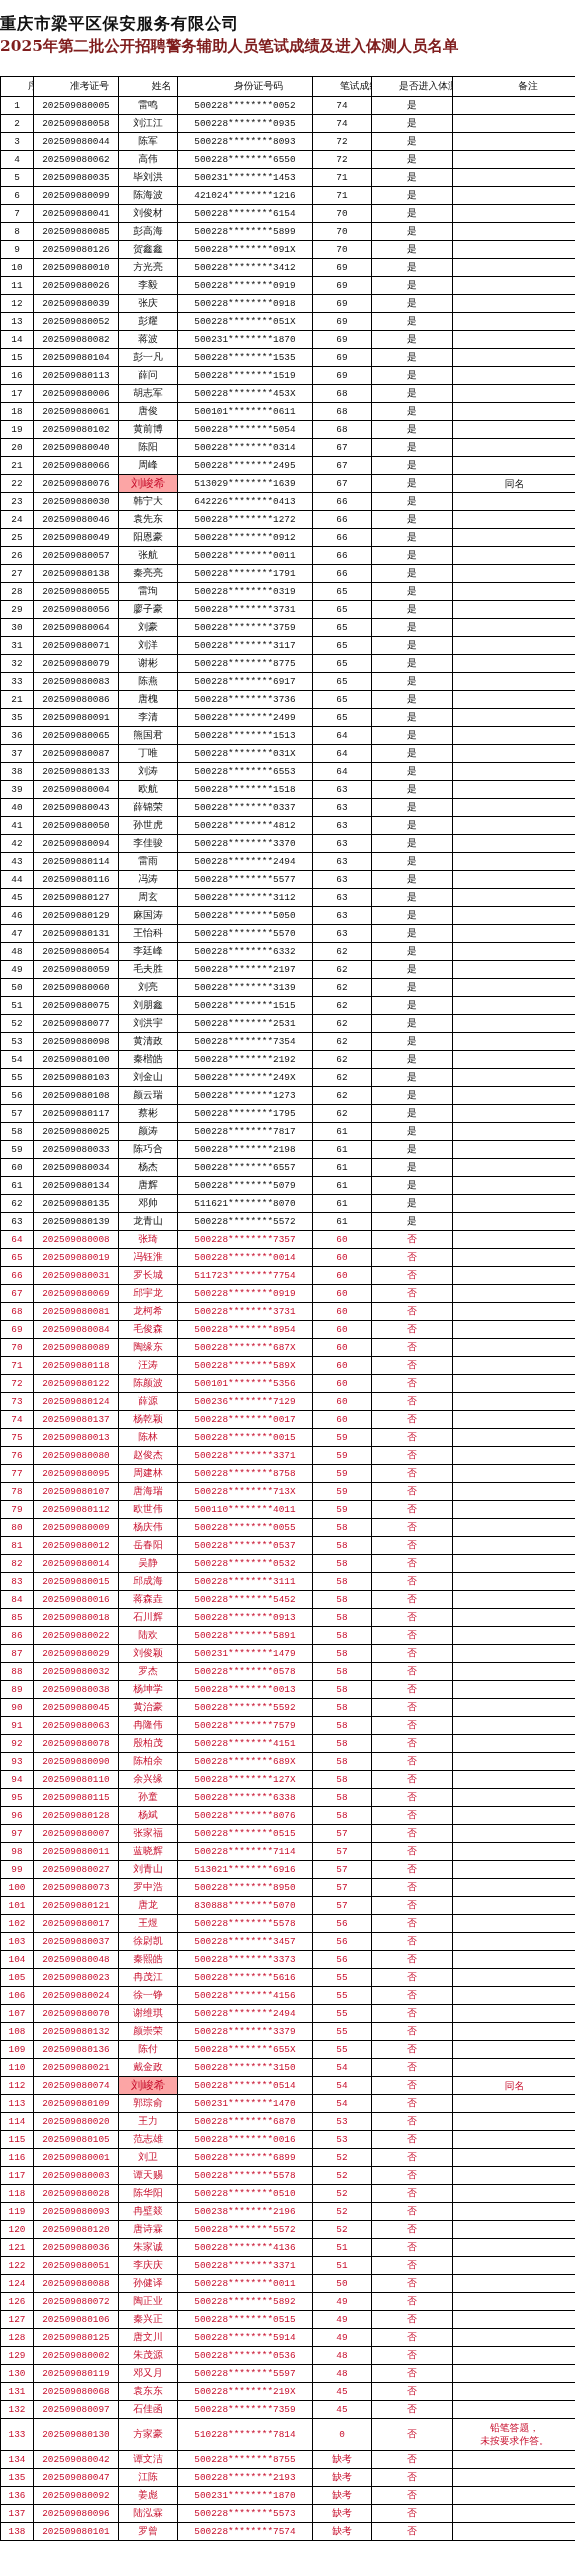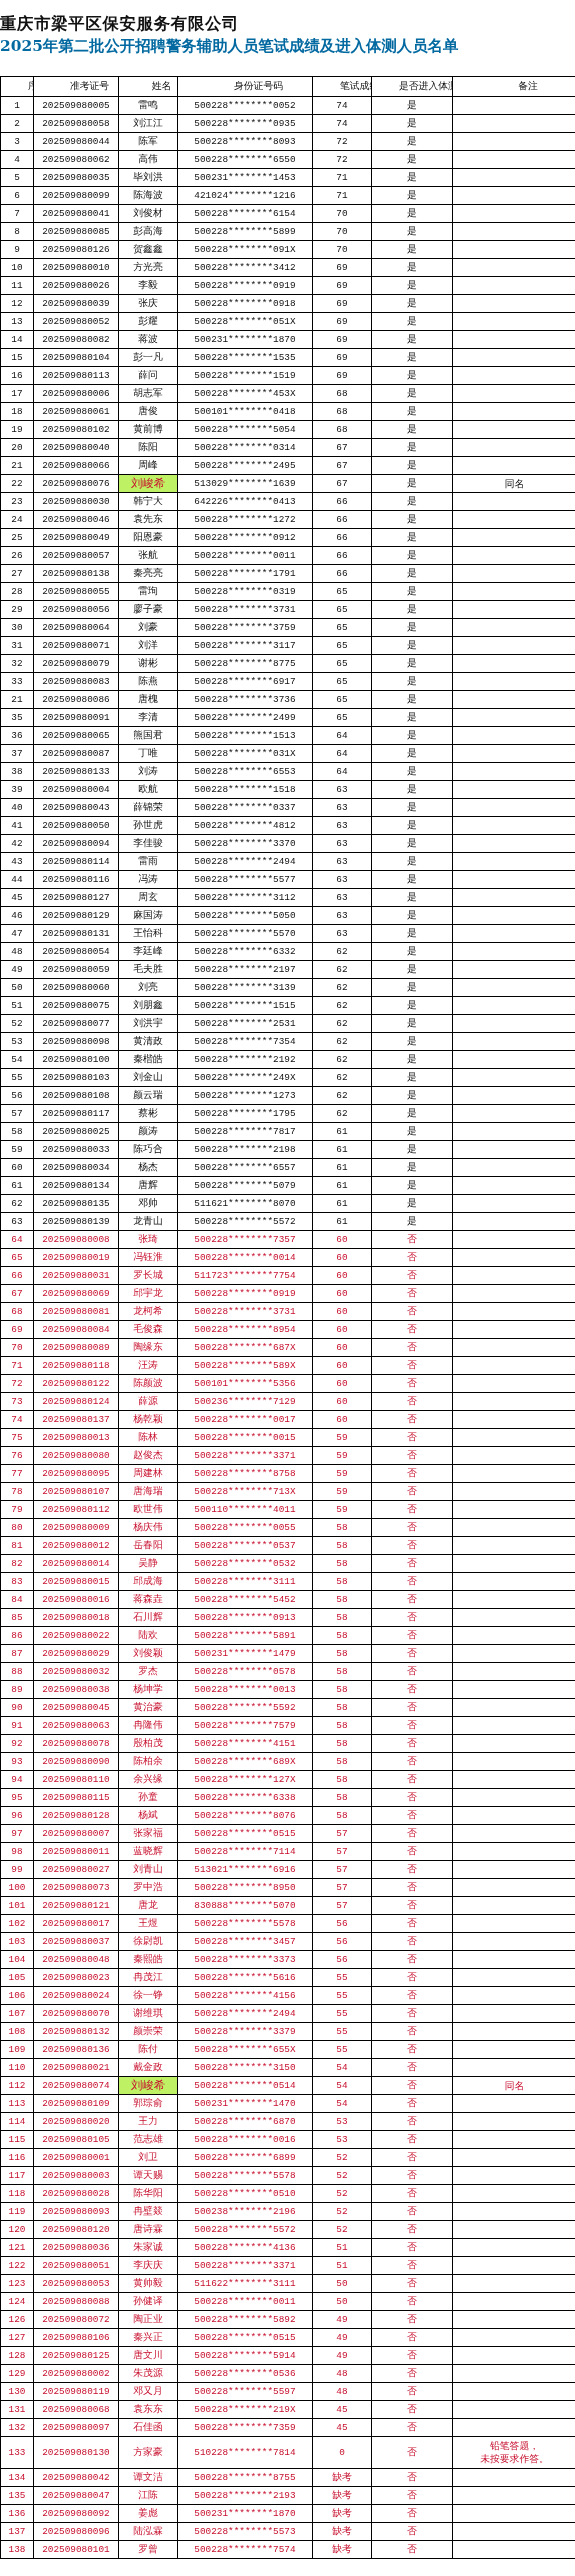--- a/index.html
+++ b/index.html
@@ -1,29 +1,29 @@
 <!DOCTYPE html>
 <html style="font-size:13px"><head>
 <meta charset="utf-8">
 <style>
   * { box-sizing: border-box; margin: 0; padding: 0; }
   html, body { width: 576px; background: #ffffff; }
   body { font-family: "DejaVu Sans", "Liberation Sans", sans-serif; color: #111; }
   .doc { width: 576px; }
   .title-block { height: 76px; padding-top: 13px; text-align: left; }
   .title-line1 { font-family: "DejaVu Serif", "Liberation Serif", serif; font-weight: bold; font-size: 16.3px; line-height: 21px; color: #111; letter-spacing: 0.8px; }
-  .title-line2 { font-family: "DejaVu Serif", "Liberation Serif", serif; font-weight: bold; font-size: 15.4px; line-height: 21px; color: #0369a1; margin-top: 1.6px; }
+  .title-line2 { font-family: "DejaVu Serif", "Liberation Serif", serif; font-weight: bold; font-size: 15.4px; line-height: 21px; color: #7f1d1d; margin-top: 1.6px; }
   table { border-collapse: collapse; width: 576px; table-layout: fixed; }
   th, td { border: 0.8px solid #000; text-align: center; vertical-align: middle; overflow: hidden; white-space: nowrap; }
   th { height: 19.5px; font-size: 9.8px; font-weight: normal; font-family: "DejaVu Sans", sans-serif; padding-left: 27px; }
   td { height: 18px; font-size: 9.4px; font-family: "Liberation Mono", "DejaVu Sans Mono", monospace; }
   td.name { font-family: "DejaVu Sans", sans-serif; font-size: 9.8px; }
   td.status, td.score-text, td.note { font-family: "DejaVu Sans", sans-serif; font-size: 9.8px; }
   tr.fail td { color: #c8102e; }
-  td.dup { background: #bef264; color: #c8102e !important; font-size: 11.4px; }
+  td.dup { background: #fca5a5; color: #c8102e !important; font-size: 11.4px; }
   tr.tall td { height: 32px; }
   td.note { white-space: normal; line-height: 13px; }
   col.c-idx { width: 33px; } col.c-exam { width: 85px; } col.c-name { width: 59px; }
   col.c-id { width: 135px; } col.c-score { width: 59px; } col.c-pass { width: 81px; } col.c-note { width: 124px; }
 </style>
 </head>
 <body>
 
 <div class="doc">
   <div class="title-block">
@@ -203,21 +203,21 @@
           <td class="name">胡志军</td>
           <td class="id">500228********453X</td>
           <td class="score">68</td>
           <td class="status">是</td>
           <td class="note"></td>
         </tr>
         <tr>
           <td class="idx">18</td>
           <td class="exam">202509080061</td>
           <td class="name">唐俊</td>
-          <td class="id">500101********0418</td>
+          <td class="id">500101********0611</td>
           <td class="score">68</td>
           <td class="status">是</td>
           <td class="note"></td>
         </tr>
         <tr>
           <td class="idx">19</td>
           <td class="exam">202509080102</td>
           <td class="name">黄前博</td>
           <td class="id">500228********5054</td>
           <td class="score">68</td>
@@ -1132,29 +1132,20 @@
           <td class="score">51</td>
           <td class="status">否</td>
           <td class="note"></td>
         </tr>
         <tr class="fail">
           <td class="idx">122</td>
           <td class="exam">202509080051</td>
           <td class="name">李庆庆</td>
           <td class="id">500228********3371</td>
           <td class="score">51</td>
-          <td class="status">否</td>
-          <td class="note"></td>
-        </tr>
-        <tr class="fail">
-          <td class="idx">123</td>
-          <td class="exam">202509080053</td>
-          <td class="name">黄帅毅</td>
-          <td class="id">511622********3111</td>
-          <td class="score">50</td>
           <td class="status">否</td>
           <td class="note"></td>
         </tr>
         <tr class="fail">
           <td class="idx">124</td>
           <td class="exam">202509080088</td>
           <td class="name">孙健译</td>
           <td class="id">500228********0011</td>
           <td class="score">50</td>
           <td class="status">否</td>

